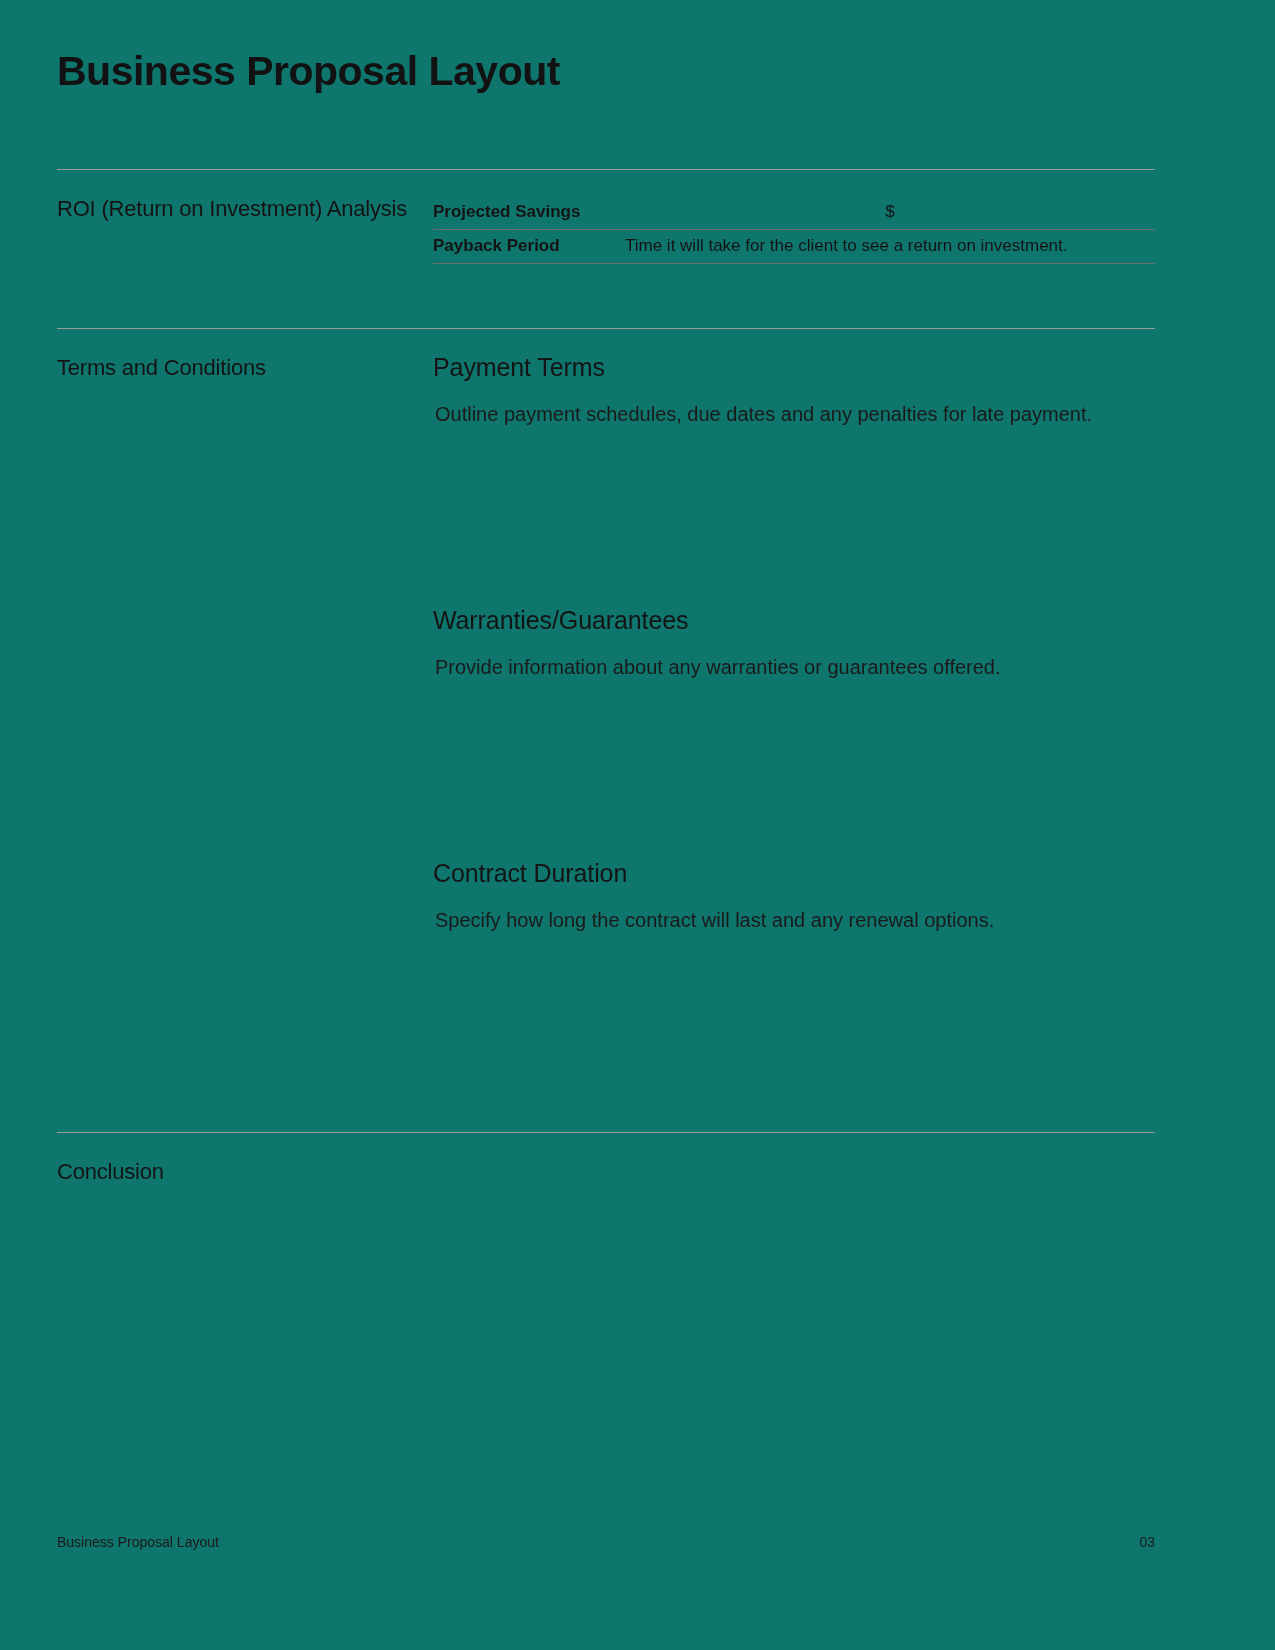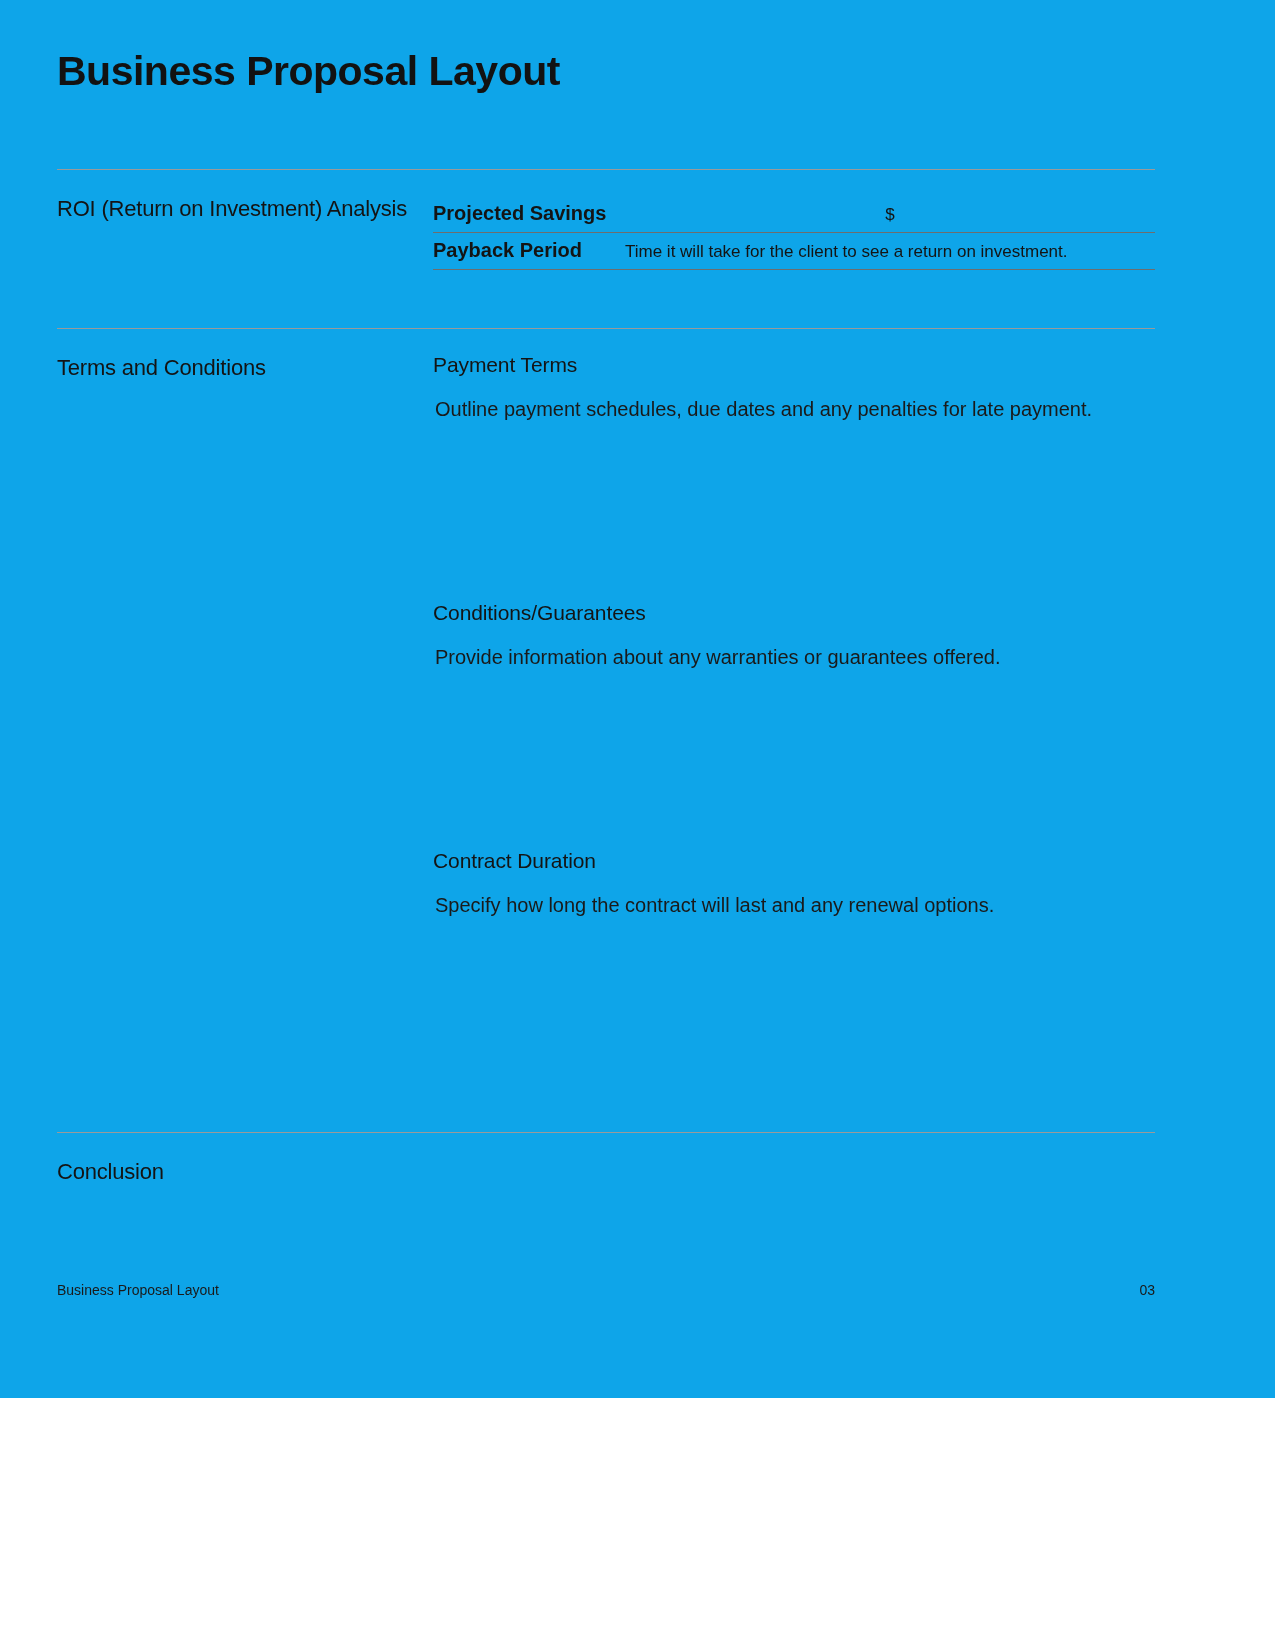--- a/index.html
+++ b/index.html
@@ -1,22 +1,22 @@
 <!DOCTYPE html>
 <html><head>
 <meta charset="utf-8">
 <style>
   * { box-sizing: border-box; }
   html, body { margin: 0; padding: 0; background: #fff; }
   .page {
     position: relative;
     width: 1275px;
-    height: 1398px;
+    height: 1650px;
     margin: 0 auto;
-    background: #0ea5e9;
+    background: #0f766e;
     color: #141414;
     font-family: "Liberation Sans", sans-serif;
     padding: 48px 120px 0 57px;
   }
   h1.doc-title {
     margin: 0;
     font-size: 41px;
     font-weight: 700;
     letter-spacing: -0.5px;
     color: #121212;
@@ -48,36 +48,36 @@
   .kv-table { width: 100%; margin-top: 2px; }
   .kv-row {
     display: flex;
     align-items: baseline;
     padding: 6px 0 7px;
     border-bottom: 1px solid #6e6e6e;
   }
   .kv-term {
     flex: none;
     width: 192px;
-    font-size: 20px;
+    font-size: 17px;
     font-weight: 700;
     color: #141414;
   }
   .kv-value {
     flex: 1;
     font-size: 17px;
     color: #141414;
   }
   .kv-value.center { text-align: center; }
   
   .item { margin-bottom: 177px; }
   .item:last-child { margin-bottom: 0; }
   .item h3 {
     margin: 0 0 17px 0;
-    font-size: 21px;
+    font-size: 25px;
     font-weight: 400;
     letter-spacing: -0.1px;
     color: #141414;
   }
   .item p {
     margin: 0;
     padding-left: 2px;
     font-size: 20px;
     line-height: 1.5;
     color: #1a1a1a;
@@ -122,21 +122,21 @@
   <hr class="rule">
 
   <section class="row row-terms">
     <div class="col-label">Terms and Conditions</div>
     <div class="col-content">
       <div class="item">
         <h3>Payment Terms</h3>
         <p>Outline payment schedules, due dates and any penalties for late payment.</p>
       </div>
       <div class="item">
-        <h3>Conditions/Guarantees</h3>
+        <h3>Warranties/Guarantees</h3>
         <p>Provide information about any warranties or guarantees offered.</p>
       </div>
       <div class="item">
         <h3>Contract Duration</h3>
         <p>Specify how long the contract will last and any renewal options.</p>
       </div>
     </div>
   </section>
 
   <hr class="rule">

